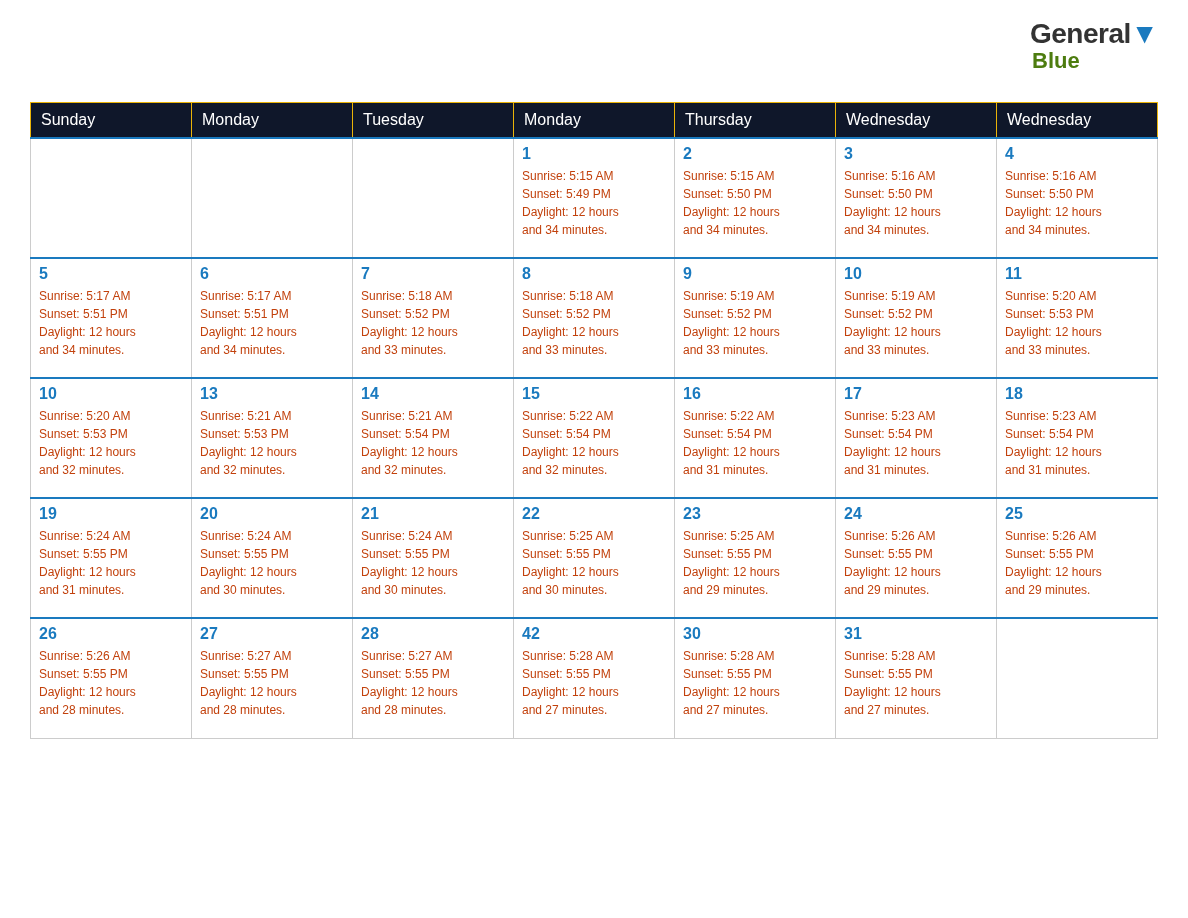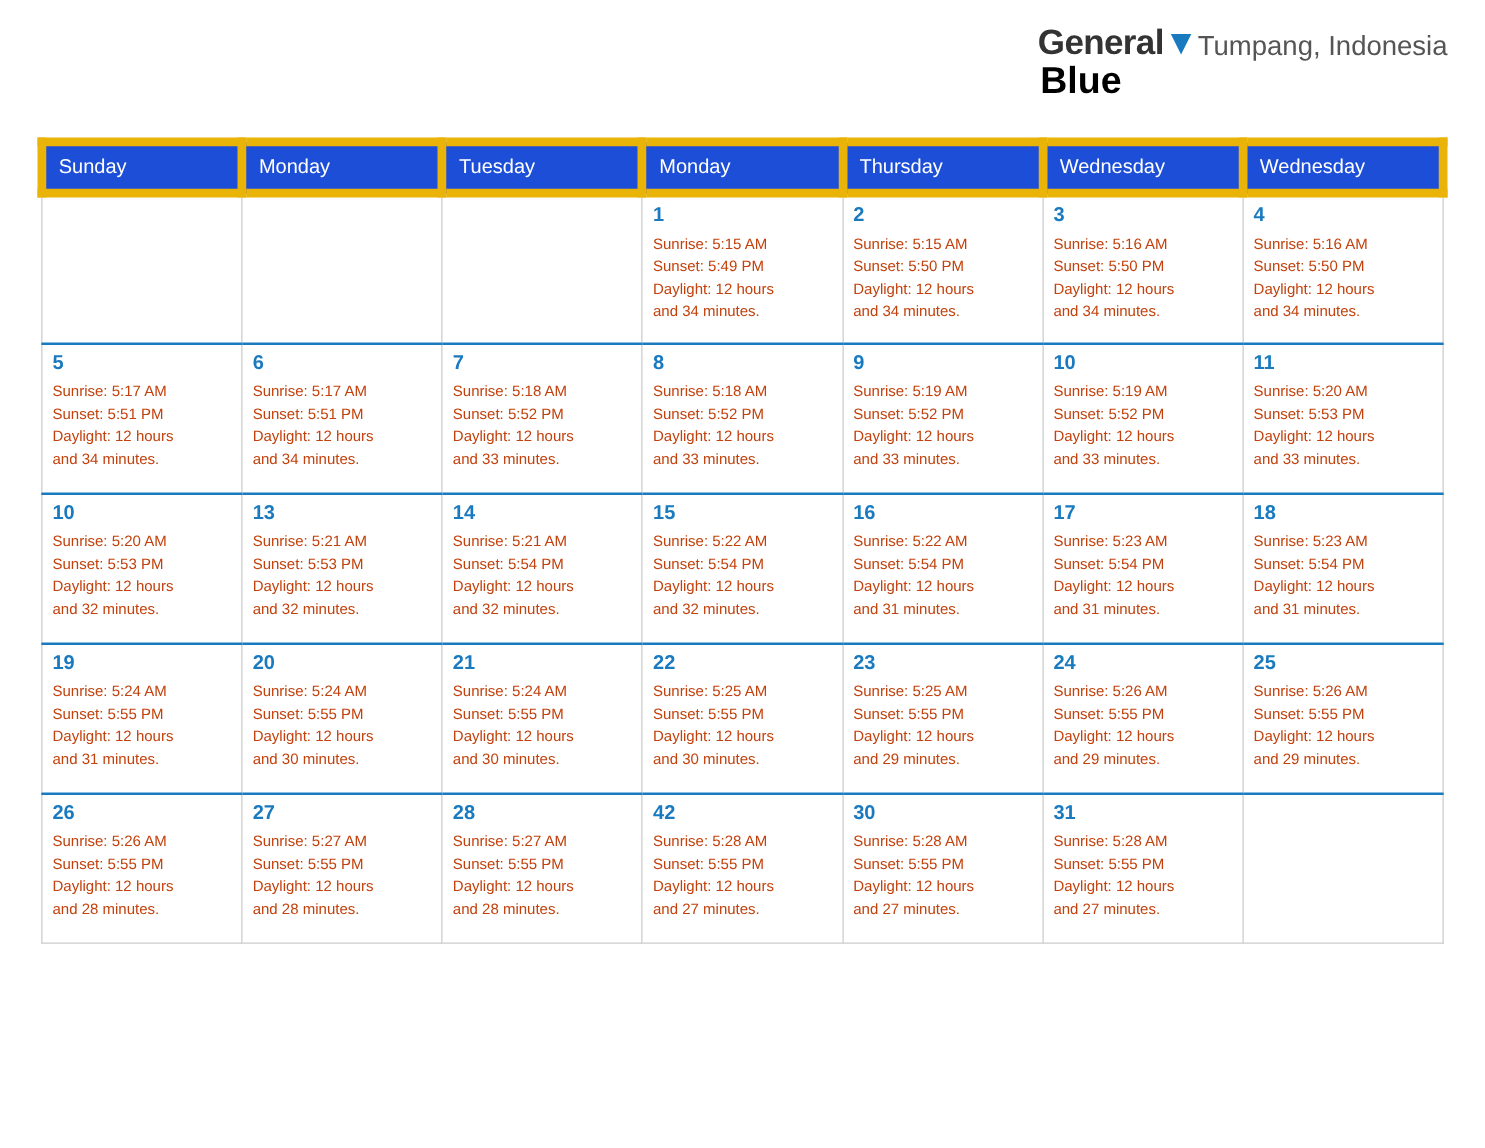--- a/index.html
+++ b/index.html
@@ -26,23 +26,23 @@
     .logo-top {
       font-size: 28px;
       font-weight: bold;
       color: #333;
       letter-spacing: -0.5px;
     }
     .logo-top span {
       color: #1a7abf;
     }
     .logo-bottom {
-      font-size: 30px;
+      font-size: 22px;
       font-weight: bold;
-      color: #000000;
+      color: #4d7c0f;
       margin-top: 2px;
       margin-left: 2px;
     }
     .title-area {
       text-align: right;
     }
     .month-title {
       font-size: 52px;
       font-weight: 300;
       color: #333;
@@ -51,27 +51,27 @@
     .location {
       font-size: 22px;
       color: #555;
       margin-top: 4px;
     }
     .calendar {
       width: 100%;
       border-collapse: collapse;
     }
     .calendar th {
-      background: #1d4ed8;
+      background: #0f172a;
       color: #fff;
       font-size: 16px;
       font-weight: normal;
       padding: 8px 10px;
       text-align: left;
-      border: 7px solid #eab308;
+      border: 1px solid #eab308;
     }
     .calendar td {
       border: 1px solid #ccc;
       vertical-align: top;
       padding: 6px 8px;
       width: calc(100% / 7);
       min-height: 110px;
       height: 120px;
     }
     .calendar td.empty {
@@ -97,21 +97,20 @@
 <body>
 
 <div class="header">
   <div class="logo">
     <div class="logo-top">
       General<span>▼</span>
     </div>
     <div class="logo-bottom">Blue</div>
   </div>
   <div class="title-area">
-    <div class="location">Tumpang, Indonesia</div>
   </div>
 </div>
 
 <table class="calendar">
   <thead>
     <tr>
       <th>Sunday</th>
       <th>Monday</th>
       <th>Tuesday</th>
       <th>Monday</th>

